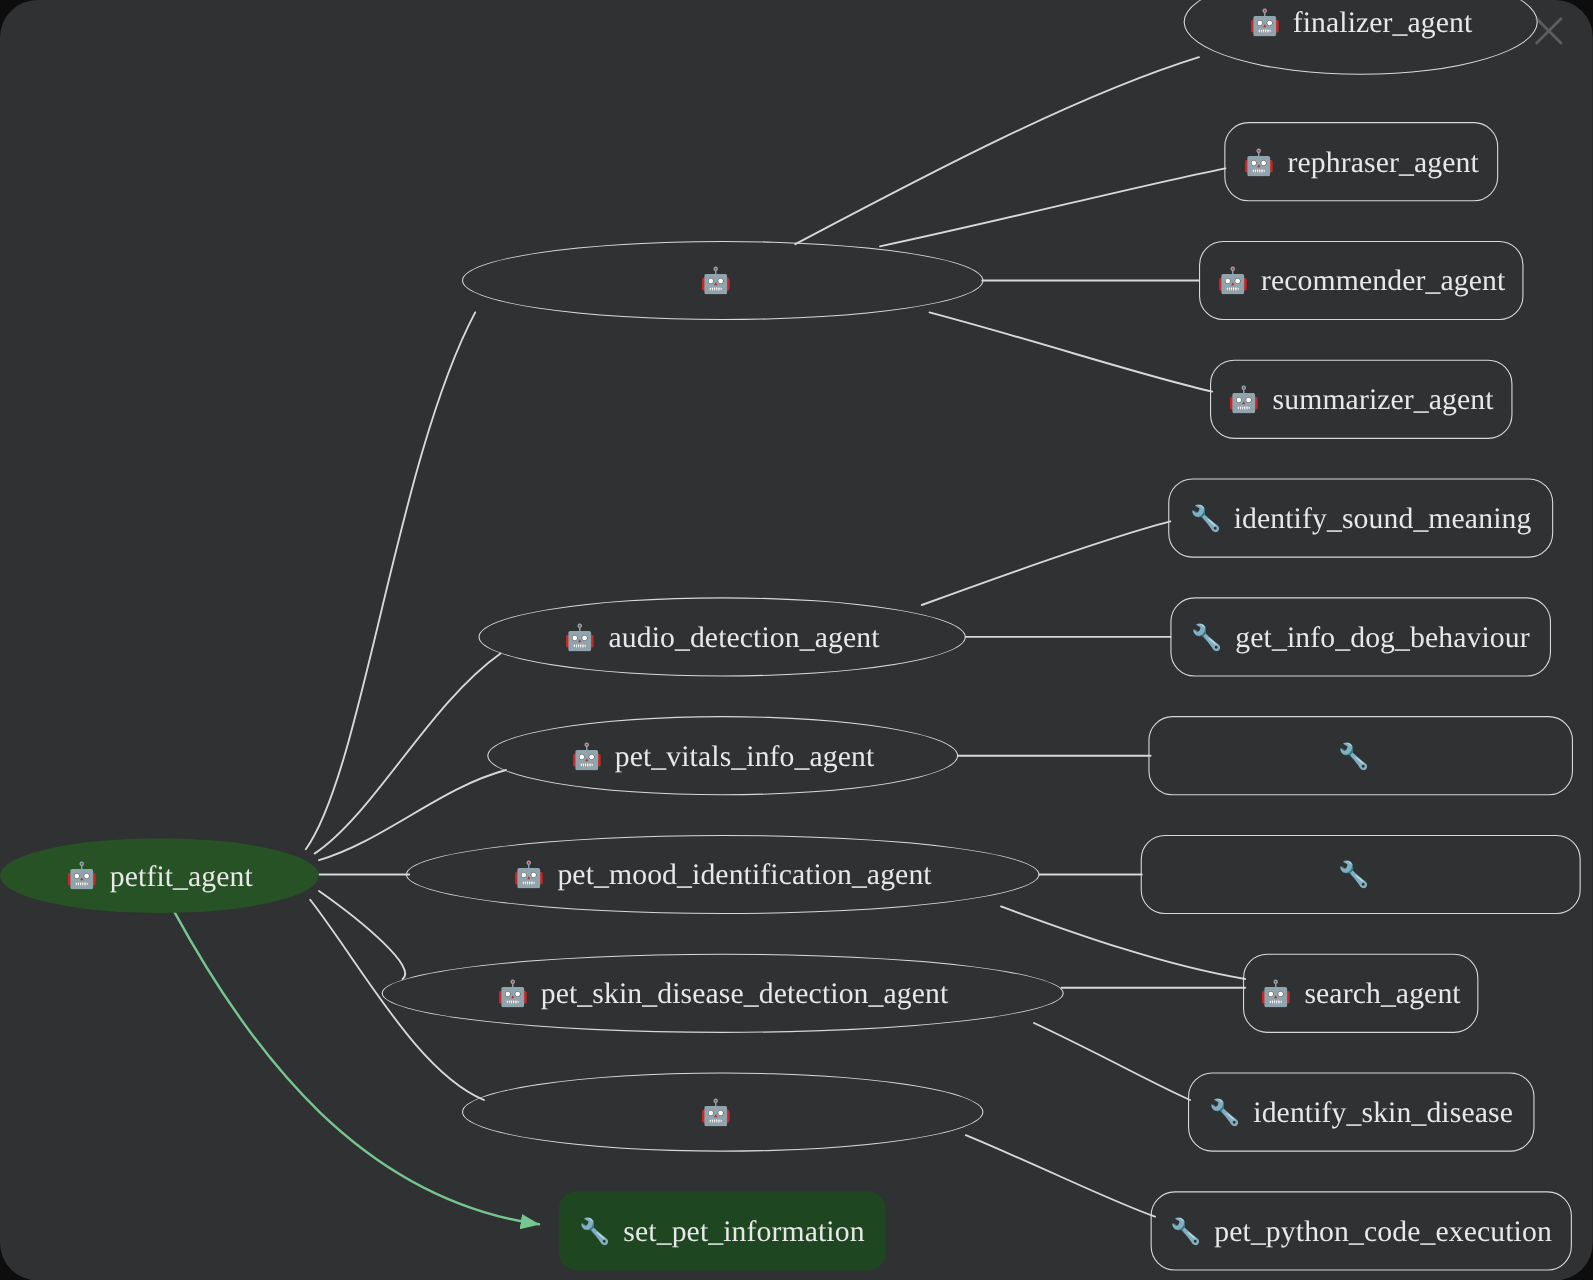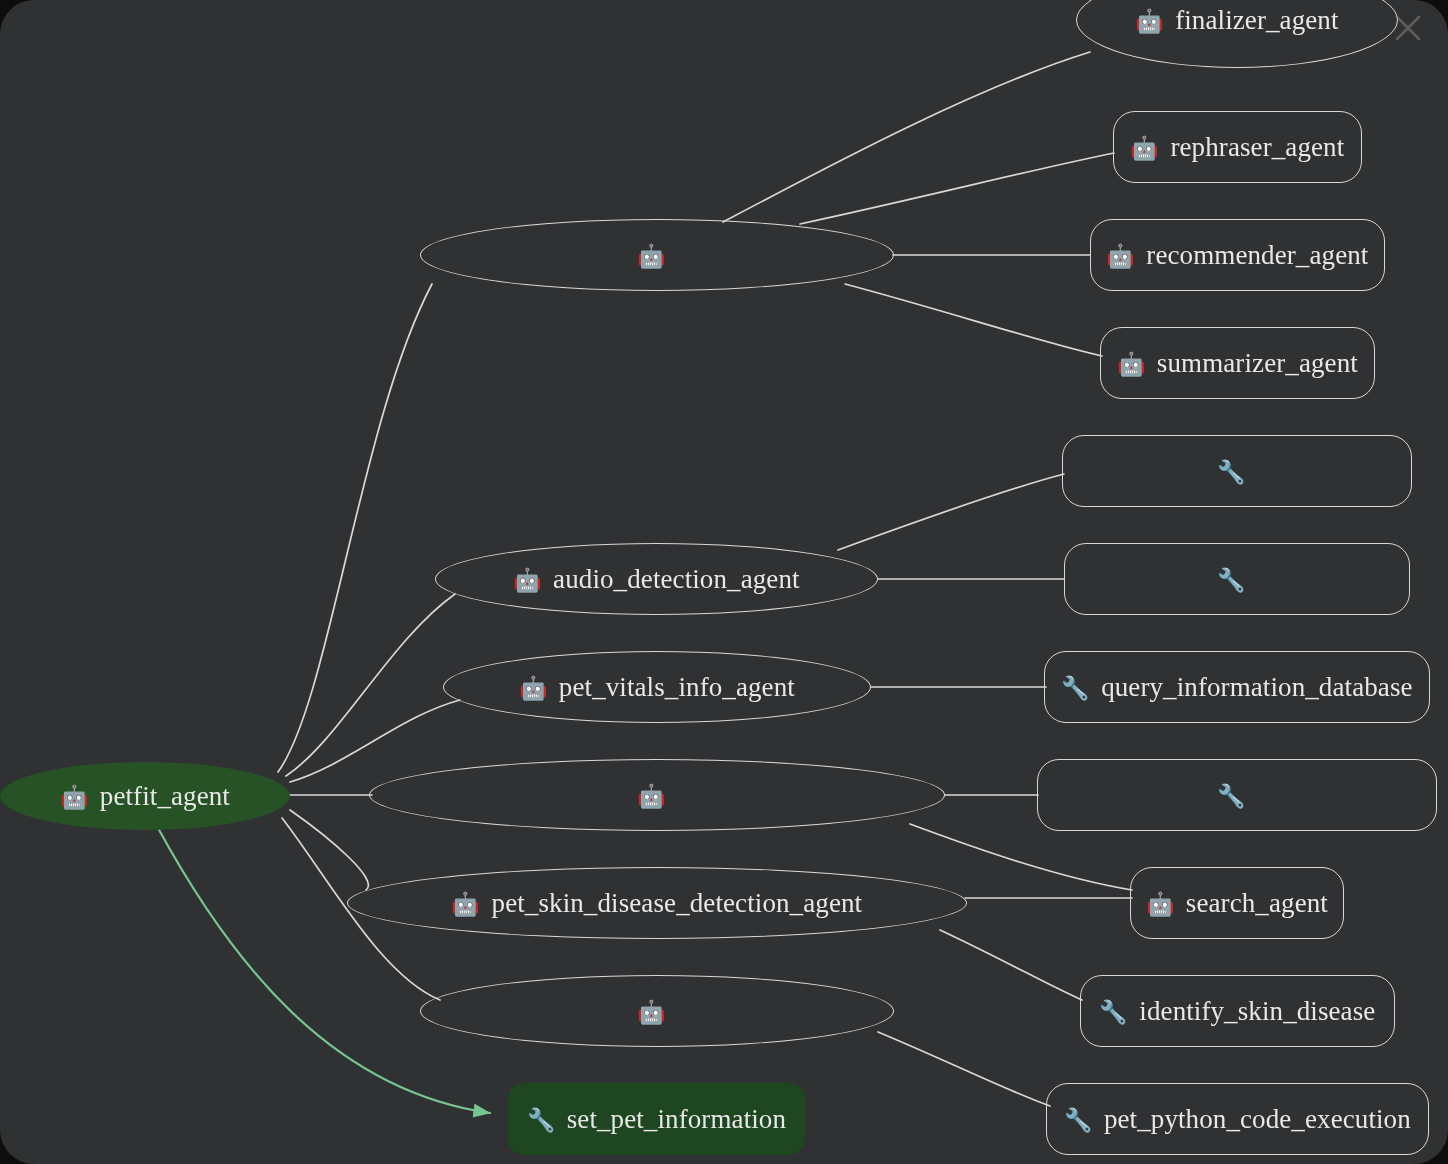--- a/index.html
+++ b/index.html
@@ -146,38 +146,40 @@
       <div class="node rect" style="left: 1090px; top: 219px; width: 295px; height: 72px;">
         <span class="glyph">🤖</span>
         <span>recommender_agent</span>
       </div>
       <div class="node rect" style="left: 1100px; top: 327px; width: 275px; height: 72px;">
         <span class="glyph">🤖</span>
         <span>summarizer_agent</span>
       </div>
       <div class="node rect" style="left: 1062px; top: 435px; width: 350px; height: 72px;">
         <span class="glyph">🔧</span>
+        <span>identify_sound_meaning</span>
       </div>
       <div class="node ellipse" style="left: 435px; top: 543px; width: 443px; height: 72px;">
         <span class="glyph">🤖</span>
         <span>audio_detection_agent</span>
       </div>
       <div class="node rect" style="left: 1064px; top: 543px; width: 346px; height: 72px;">
         <span class="glyph">🔧</span>
+        <span>get_info_dog_behaviour</span>
       </div>
       <div class="node ellipse" style="left: 443px; top: 651px; width: 428px; height: 72px;">
         <span class="glyph">🤖</span>
         <span>pet_vitals_info_agent</span>
       </div>
       <div class="node rect" style="left: 1044px; top: 651px; width: 386px; height: 72px;">
         <span class="glyph">🔧</span>
-        <span>query_information_database</span>
       </div>
       <div class="node ellipse" style="left: 369px; top: 759px; width: 576px; height: 72px;">
         <span class="glyph">🤖</span>
+        <span>pet_mood_identification_agent</span>
       </div>
       <div class="node rect" style="left: 1037px; top: 759px; width: 400px; height: 72px;">
         <span class="glyph">🔧</span>
       </div>
       <div class="node ellipse" style="left: 347px; top: 867px; width: 620px; height: 72px;">
         <span class="glyph">🤖</span>
         <span>pet_skin_disease_detection_agent</span>
       </div>
       <div class="node rect" style="left: 1130px; top: 867px; width: 214px; height: 72px;">
         <span class="glyph">🤖</span>

